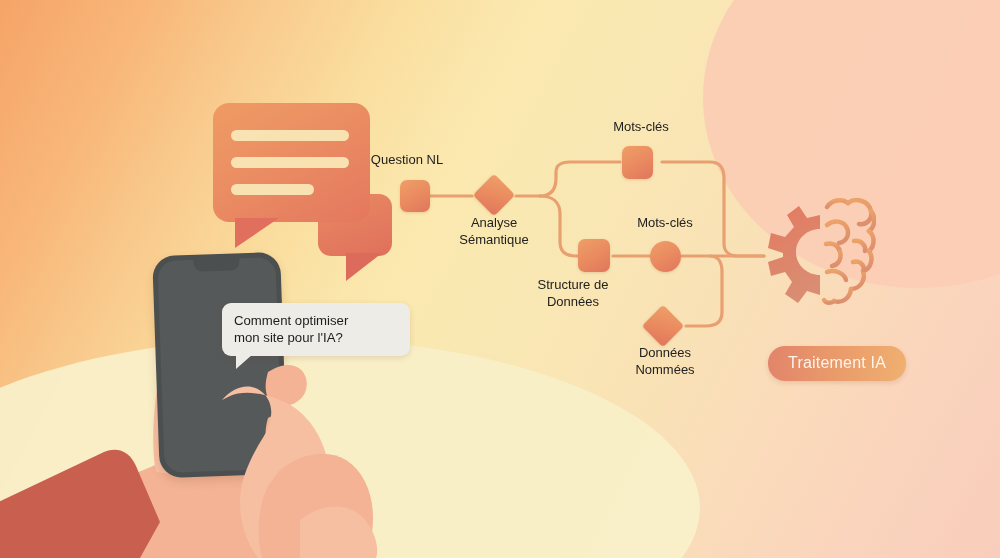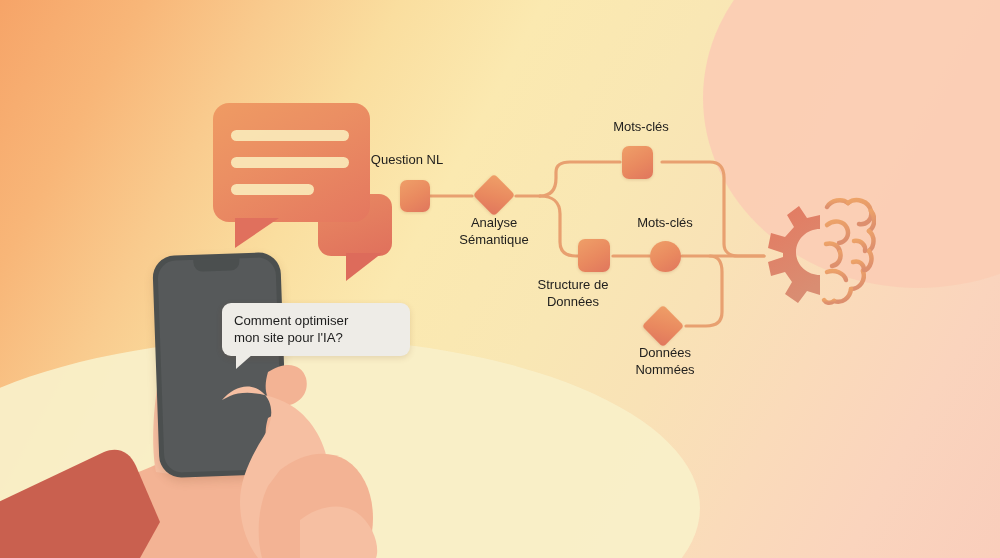--- a/index.html
+++ b/index.html
@@ -280,14 +280,17 @@
       <path d="M 132 210 C 124 216 116 214 112 208"></path>
       <path d="M 118 58 C 132 46 152 50 158 64 C 164 78 156 92 142 94"></path>
       <path d="M 116 96 C 130 92 142 100 144 112"></path>
       <path d="M 144 112 C 148 126 140 138 128 140"></path>
       <path d="M 118 152 C 134 146 152 154 156 168"></path>
       <path d="M 172 90 C 186 88 196 98 194 110"></path>
       <path d="M 170 132 C 182 128 192 136 192 148"></path>
     </g>
   </svg>
 
+  <div class="badge">
+    <span class="badge-text">Traitement IA</span>
+  </div>
 
 </div>
 
 </body></html>

